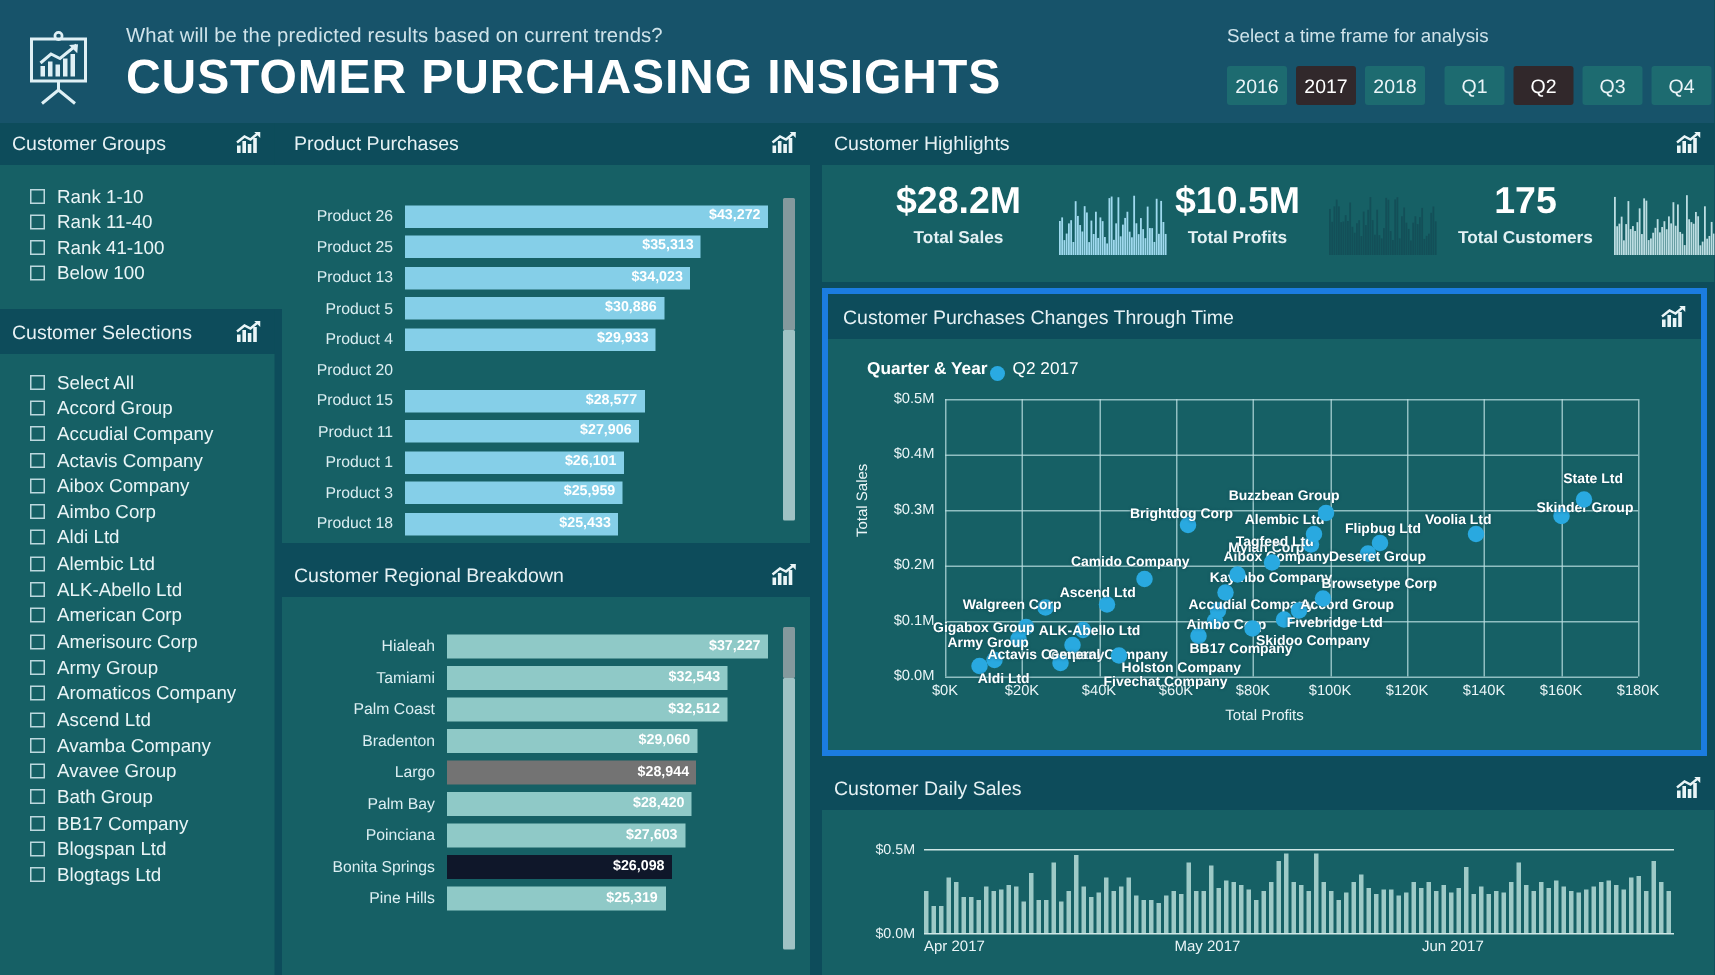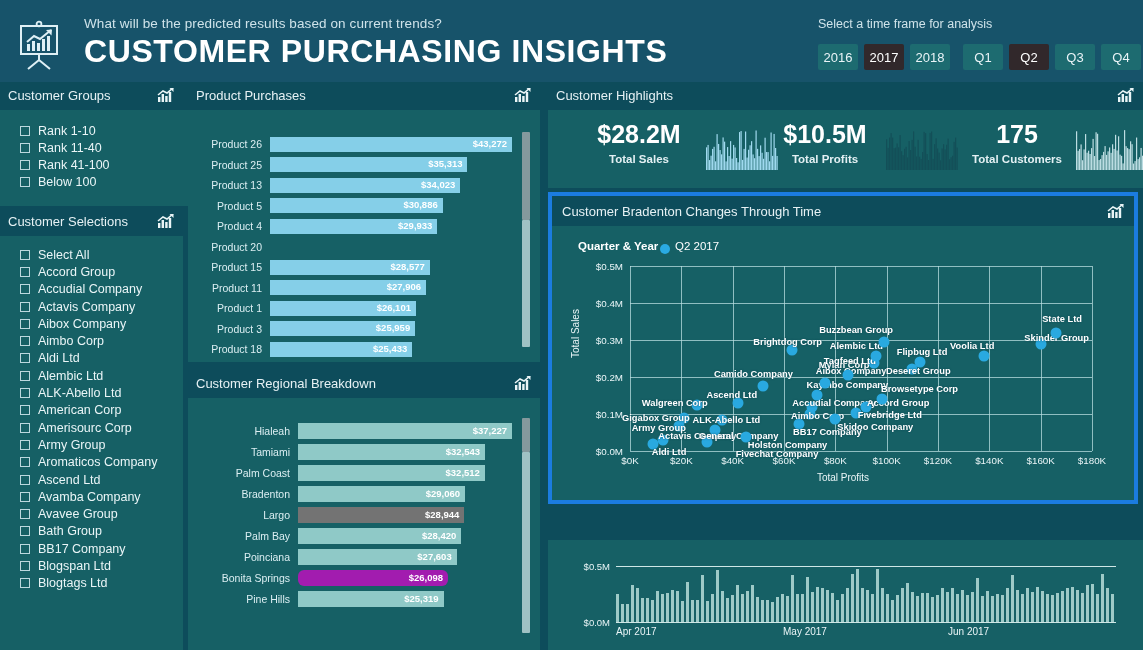--- a/index.html
+++ b/index.html
@@ -455,21 +455,21 @@
             <div class="reg-cat">Poinciana</div>
             <div class="bar-track">
               <div class="reg-fill" style="width: 74.1478%; background: rgb(143, 201, 199);">
                 <div class="reg-val">$27,603</div>
               </div>
             </div>
           </div>
           <div class="reg-row">
             <div class="reg-cat">Bonita Springs</div>
             <div class="bar-track">
-              <div class="reg-fill" style="width: 70.105%; background: #a21caf; border-radius: 6px;">
+              <div class="reg-fill" style="width: 70.105%; background: #0f172a;">
                 <div class="reg-val">$26,098</div>
               </div>
             </div>
           </div>
           <div class="reg-row">
             <div class="reg-cat">Pine Hills</div>
             <div class="bar-track">
               <div class="reg-fill" style="width: 68.0125%; background: rgb(143, 201, 199);">
                 <div class="reg-val">$25,319</div>
               </div>
@@ -658,21 +658,21 @@
             <rect x="66" y="29.719495884773664" width="1.2" height="14.280504115226337" fill="#bcdde2"></rect>
             <rect x="67.5" y="23.8463048696845" width="1.2" height="20.1536951303155" fill="#bcdde2"></rect>
             <rect x="69" y="35.29667352537723" width="1.2" height="8.70332647462277" fill="#bcdde2"></rect>
             <rect x="70.5" y="13.175540123456791" width="1.2" height="30.82445987654321" fill="#bcdde2"></rect>
           </svg></div>
       </div>
   </div>
 
   <div class="sc-outer">
     <div class="sc-hdr">
-      <div class="panel-title" style="position:absolute;left:10px;top:8px;">Customer Bradenton Changes Through Time</div>
+      <div class="panel-title" style="position:absolute;left:10px;top:8px;">Customer Purchases Changes Through Time</div>
       <div class="mini-icon" style="top:8px;right:10px;">
         <svg viewBox="0 0 17 15" width="17" height="15">
           <rect x="1" y="9" width="2.4" height="5" fill="#eaf5f7"></rect>
           <rect x="4.6" y="6" width="2.4" height="8" fill="#eaf5f7"></rect>
           <rect x="8.2" y="8" width="2.4" height="6" fill="#eaf5f7"></rect>
           <rect x="11.8" y="4" width="2.4" height="10" fill="#eaf5f7"></rect>
           <path d="M1 7 L6 3 L10 5 L16 0" stroke="#eaf5f7" stroke-width="1.6" fill="none"></path>
           <path d="M12.5 0 L16.5 0 L16.5 4 Z" fill="#eaf5f7"></path>
         </svg>
       </div>
@@ -774,20 +774,33 @@
           <div class="dlab" style="left: 342.2px; top: 79.54px;">Voolia Ltd</div>
           <div class="dot" title="Skinder Group" style="left: 410.667px; top: 77.7px; width: 11px; height: 11px; background: rgb(41, 169, 224);"></div>
           <div class="dlab" style="left: 426.667px; top: 71.7px;">Skinder Group</div>
           <div class="dot" title="State Ltd" style="left: 426.067px; top: 66.6px; width: 11px; height: 11px; background: rgb(41, 169, 224);"></div>
           <div class="dlab" style="left: 432.067px; top: 52.6px;">State Ltd</div>
         </div>
     </div>
   </div>
 
   <div class="ds-panel">
+    <div class="panel-hdr ds-hdr">
+      <div class="panel-title">Customer Daily Sales</div>
+      <div class="mini-icon">
+        <svg viewBox="0 0 17 15" width="17" height="15">
+          <rect x="1" y="9" width="2.4" height="5" fill="#eaf5f7"></rect>
+          <rect x="4.6" y="6" width="2.4" height="8" fill="#eaf5f7"></rect>
+          <rect x="8.2" y="8" width="2.4" height="6" fill="#eaf5f7"></rect>
+          <rect x="11.8" y="4" width="2.4" height="10" fill="#eaf5f7"></rect>
+          <path d="M1 7 L6 3 L10 5 L16 0" stroke="#eaf5f7" stroke-width="1.6" fill="none"></path>
+          <path d="M12.5 0 L16.5 0 L16.5 4 Z" fill="#eaf5f7"></path>
+        </svg>
+      </div>
+    </div>
     <div class="ds-body">
       <div class="ds-yt" style="top:21px;">$0.5M</div>
       <div class="ds-yt" style="top:77px;">$0.0M</div>
       <div class="ds-top"></div>
       <div class="ds-base"></div>
       <div class="ds-plot" id="daily-bars">
           <div class="ds-bar" style="left: 0px; height: 28px; background: rgb(158, 202, 199);"></div>
           <div class="ds-bar" style="left: 5px; height: 17.92px; background: rgb(158, 202, 199);"></div>
           <div class="ds-bar" style="left: 10px; height: 18.48px; background: rgb(158, 202, 199);"></div>
           <div class="ds-bar" style="left: 15px; height: 36.96px; background: rgb(158, 202, 199);"></div>

